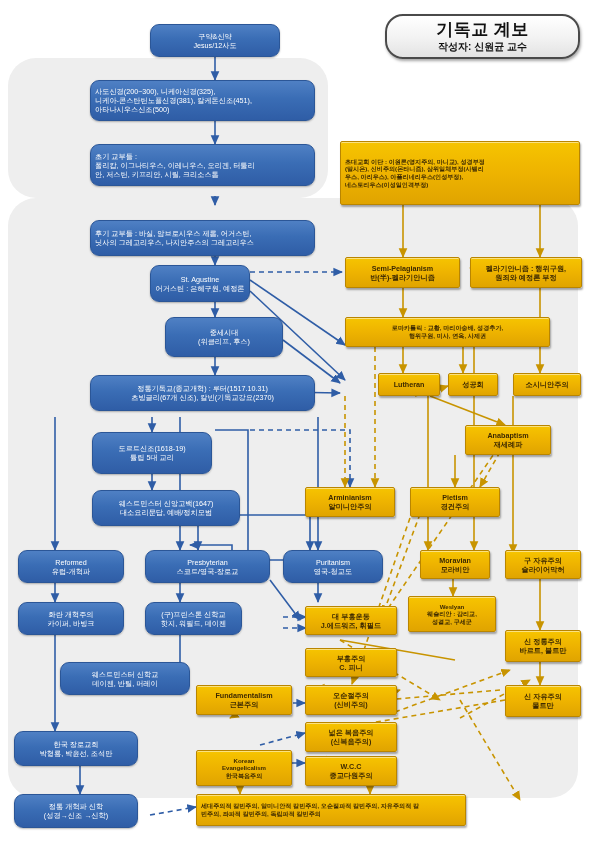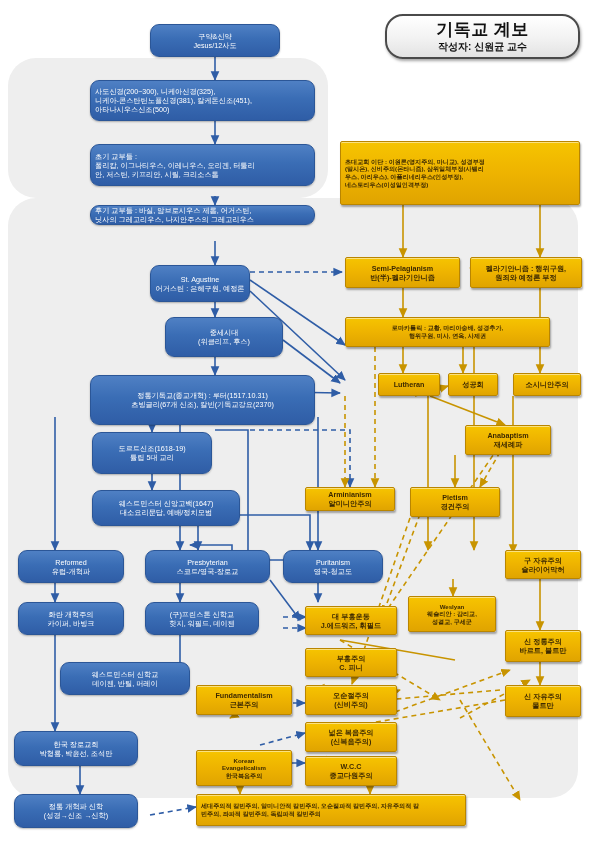--- a/index.html
+++ b/index.html
@@ -191,42 +191,42 @@
   </div>
 
   <div class="node blue lefty" style="left:90px; top:144px; width:225px; height:42px;">
     <span class="inner">
       <span class="l">초기 교부들 :</span>
       <span class="l">폴리캅, 이그나티우스, 이레니우스, 오리겐, 터툴리</span>
       <span class="l">안, 저스틴, 키프리안, 시릴, 크리소스톰</span>
     </span>
   </div>
 
-  <div class="node blue lefty" style="left:90px; top:205px; width:225px; height:20px;">
+  <div class="node blue lefty" style="left:90px; top:220px; width:225px; height:36px;">
     <span class="inner">
       <span class="l">후기 교부들 : 바실, 암브로시우스 제롬, 어거스틴,</span>
       <span class="l">닛사의 그레고리우스, 나지안주스의 그레고리우스</span>
     </span>
   </div>
 
   <div class="node blue" style="left:150px; top:265px; width:100px; height:37px;">
     <span class="inner">
       <span class="l">St. Agustine</span>
       <span class="l">어거스틴 : 은혜구원, 예정론</span>
     </span>
   </div>
 
   <div class="node blue" style="left:165px; top:317px; width:118px; height:40px;">
     <span class="inner">
       <span class="l">중세시대</span>
       <span class="l">(위클리프, 후스)</span>
     </span>
   </div>
 
-  <div class="node blue" style="left:90px; top:375px; width:225px; height:50px;">
+  <div class="node blue" style="left:90px; top:375px; width:225px; height:36px;">
     <span class="inner">
       <span class="l">정통기독교(종교개혁) : 루터(1517.10.31)</span>
       <span class="l">츠빙글리(67개 신조), 칼빈(기독교강요(2370)</span>
     </span>
   </div>
 
   <div class="node blue" style="left:92px; top:432px; width:120px; height:42px;">
     <span class="inner">
       <span class="l">도르트신조(1618-19)</span>
       <span class="l">튤립 5대 교리</span>
@@ -261,21 +261,21 @@
     </span>
   </div>
 
   <div class="node blue" style="left:18px; top:602px; width:106px; height:33px;">
     <span class="inner">
       <span class="l">화란 개혁주의</span>
       <span class="l">카이퍼, 바빙크</span>
     </span>
   </div>
 
-  <div class="node blue" style="left:145px; top:602px; width:114px; height:33px;">
+  <div class="node blue" style="left:145px; top:602px; width:97px; height:33px;">
     <span class="inner">
       <span class="l">(구)프린스톤 신학교</span>
       <span class="l">핫지, 워필드, 데이첸</span>
     </span>
   </div>
 
   <div class="node blue" style="left:60px; top:662px; width:130px; height:33px;">
     <span class="inner">
       <span class="l">웨스트민스터 신학교</span>
       <span class="l">데이첸, 반틸, 머레이</span>
@@ -344,34 +344,40 @@
     </span>
   </div>
 
   <div class="node yellow" style="left:465px; top:425px; width:86px; height:30px;">
     <span class="inner">
       <span class="l">Anabaptism</span>
       <span class="l">재세례파</span>
     </span>
   </div>
 
-  <div class="node yellow" style="left:305px; top:487px; width:90px; height:24px;">
+  <div class="node yellow" style="left:305px; top:487px; width:90px; height:30px;">
     <span class="inner">
       <span class="l">Arminianism</span>
       <span class="l">알미니안주의</span>
     </span>
   </div>
 
   <div class="node yellow" style="left:410px; top:487px; width:90px; height:30px;">
     <span class="inner">
       <span class="l">Pietism</span>
       <span class="l">경건주의</span>
     </span>
   </div>
 
+  <div class="node yellow" style="left:420px; top:550px; width:70px; height:29px;">
+    <span class="inner">
+      <span class="l">Moravian</span>
+      <span class="l">모라비안</span>
+    </span>
+  </div>
 
   <div class="node yellow tinier" style="left:408px; top:596px; width:88px; height:36px;">
     <span class="inner">
       <span class="l">Weslyan</span>
       <span class="l">웨슬리안 : 감리교,</span>
       <span class="l">성결교, 구세군</span>
     </span>
   </div>
 
   <div class="node yellow" style="left:505px; top:550px; width:76px; height:29px;">

